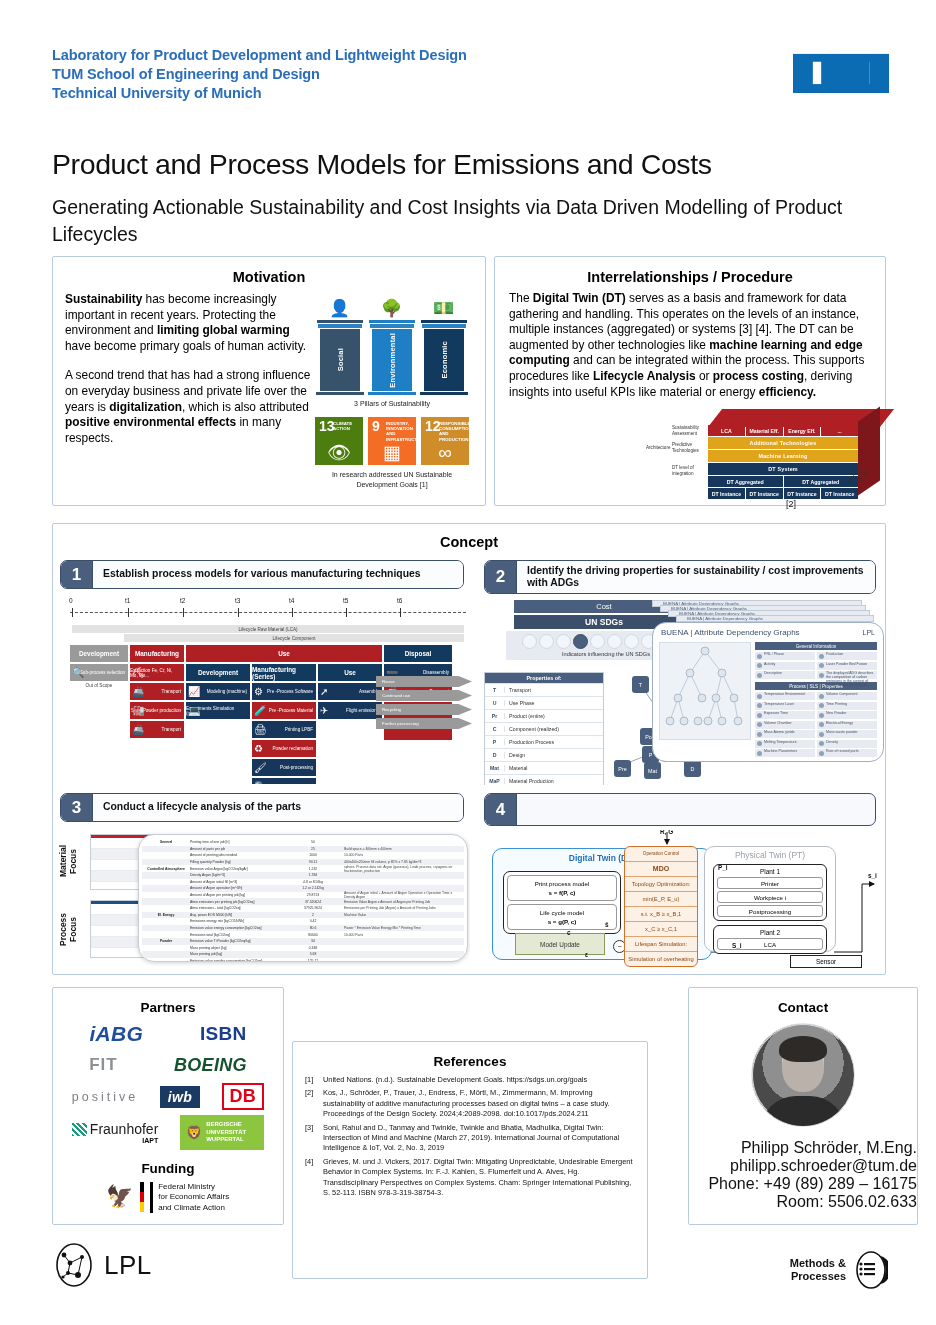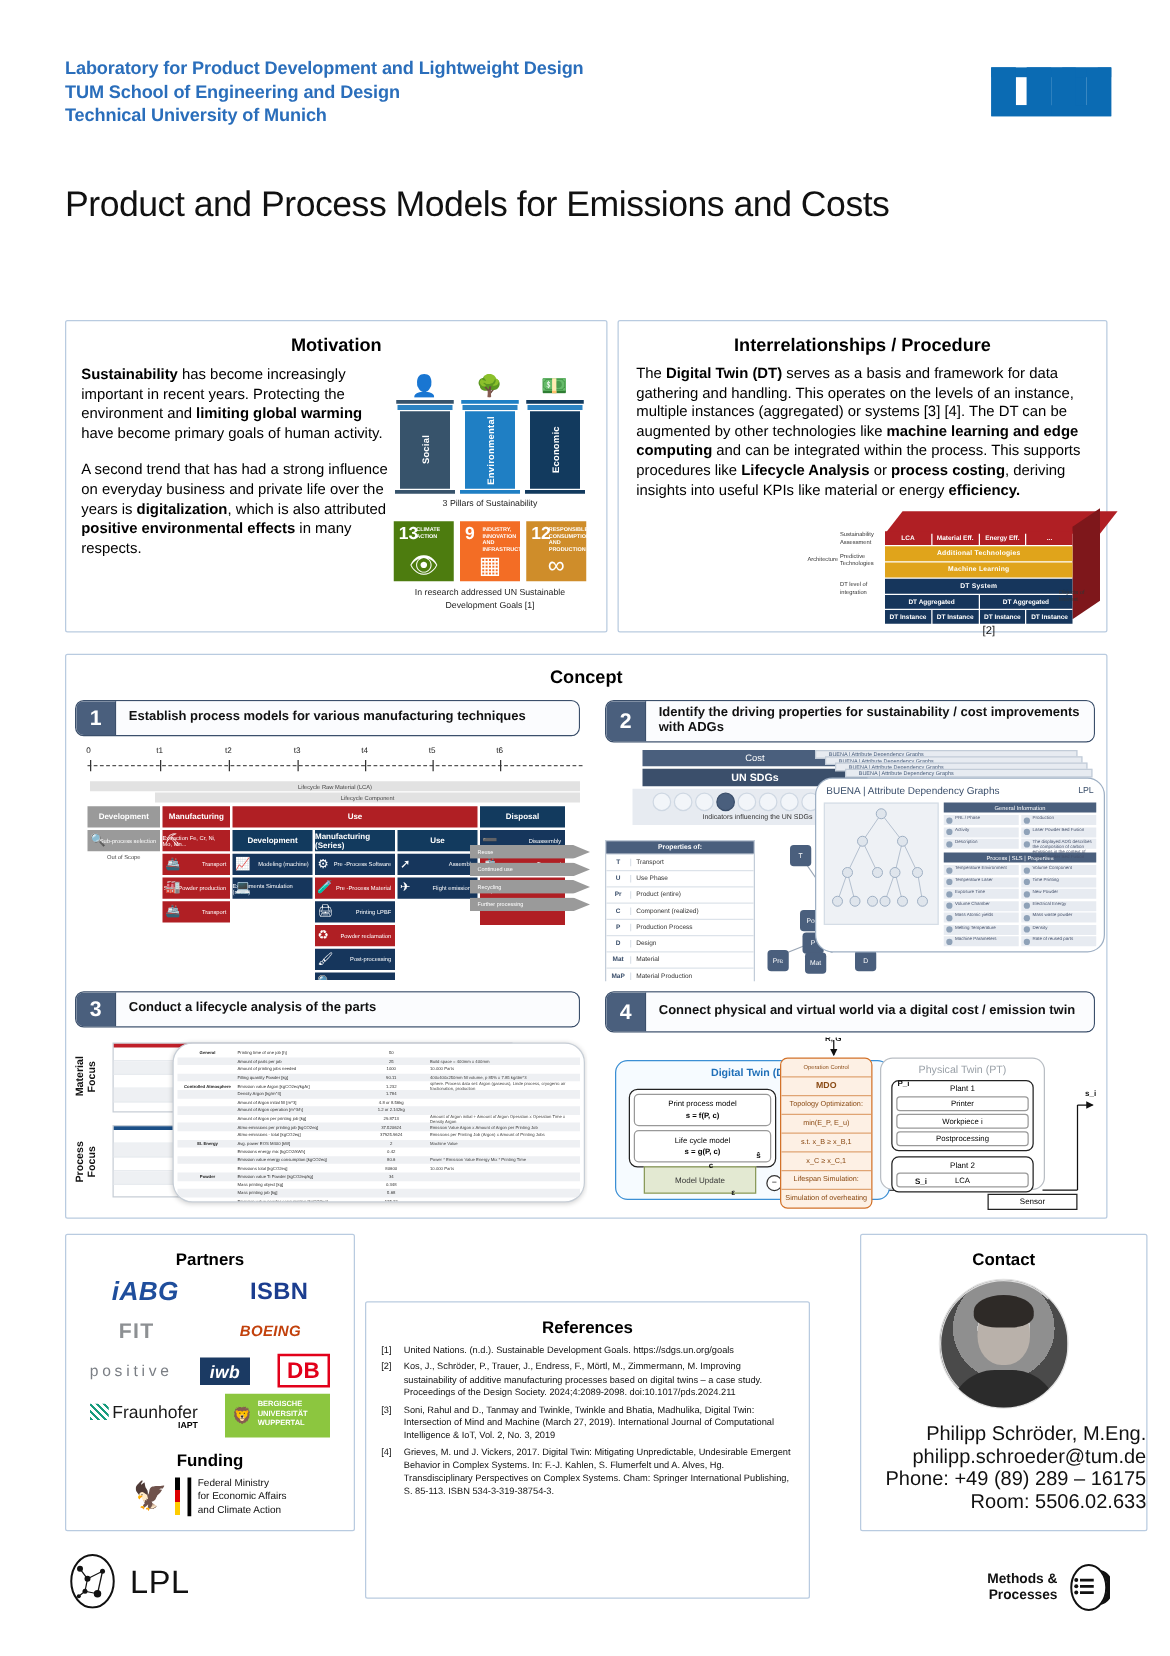--- a/index.html
+++ b/index.html
@@ -165,21 +165,21 @@
   .sumc { position:absolute; left:120px; bottom:6px; width:13px; height:13px; border:1px solid #333; border-radius:50%; background:#fff; font-size:7px; text-align:center; line-height:12px;}
 
   
   .sec-title { text-align:center; font-size:13.5px; font-weight:700; padding-top:12px;}
   .logo-grid { padding:6px 8px 0 8px;}
   .lrowf { display:flex; align-items:center; justify-content:space-around; margin-bottom:5px; min-height:26px;}
   .logo { font-weight:800; letter-spacing:.3px;}
   .iabg { color:#1f4e9c; font-size:21px; font-style:italic; font-weight:800;}
   .voith { color:#1b3d8f; font-size:19px; font-weight:800;}
   .fit { color:#8d9093; font-size:17px; font-weight:700; letter-spacing:1px;}
-  .boeing { color:#c2410c; font-size:12px; font-weight:800; font-style:italic;}
+  .boeing { color:#14532d; font-size:18px; font-weight:800; font-style:italic;}
   .nebumind { color:#7b7f85; font-size:12.5px; letter-spacing:3px; font-weight:400;}
   .iwb { background:#1b3a63; color:#fff; font-size:14px; font-style:italic; font-weight:800; padding:3px 8px;}
   .db { border:2px solid #e2001a; color:#e2001a; font-size:18px; font-weight:800; padding:1px 6px;}
   .fraun { color:#1a1a1a; font-size:14px; font-weight:500;}
   .fraun .mark { display:inline-block; width:15px; height:13px; background: repeating-linear-gradient(45deg,#179c7d 0 2px,#fff 2px 4px); vertical-align:-2px; margin-right:3px;}
   .iapt { font-size:7px; font-weight:700; text-align:right;}
   .wup { background:#8cc63f; color:#fff; font-size:6px; padding:6px 6px; line-height:7.5px; font-weight:700; display:flex; gap:4px; align-items:center;}
   .bmwk { display:flex; gap:6px; align-items:center; justify-content:center; padding-top:6px;}
   .bmwk .eagle { font-size:22px; line-height:22px; color:#111;}
   .bmwk .txt { font-size:8px; line-height:10.5px; color:#111; border-left:3px solid #000; padding-left:5px;}
@@ -217,20 +217,21 @@
     <div class="affil">Technical University of Munich</div>
   </div>
   <svg class="tum-logo" viewBox="0 0 200 96">
     <path d="M2 8 h40 v62 h18 V8 h40 v62 h18 V8 h40 v62 h18 V8 h22 v80 H2 Z" fill="#0b6bb3"></path>
     <rect x="2" y="8" width="196" height="16" fill="#0b6bb3"></rect>
     <path d="M2 8 h40 v62 h18 V8 h40 v80 H2 Z" fill="#0b6bb3"></path>
     <path d="M100 8 h40 v62 h18 V8 h40 v80 h-98 Z" fill="#0b6bb3"></path>
   </svg>
 
   <div class="title">Product and Process Models for Emissions and Costs</div>
+  <div class="subtitle">Generating Actionable Sustainability and Cost Insights via Data Driven Modelling of Product Lifecycles</div>
 
   <div class="panel" id="motivation">
     <div class="panel-title" style="padding-top:12px;">Motivation</div>
     <div class="mot-text">
       <p>
         <b>Sustainability</b><span> has become increasingly important in recent years. Protecting the environment and </span><b>limiting global warming</b><span> have become primary goals of human activity.</span>
       </p>
       <p>
         <span>A second trend that has had a strong influence on everyday business and private life over the years is </span><b>digitalization</b><span>, which is also attributed </span><b>positive environmental effects</b><span> in many respects.</span>
       </p>
@@ -339,21 +340,20 @@
   <div class="step" id="step2">
     <div class="step-num">2</div>
     <div class="step-lbl">Identify the driving properties for sustainability / cost improvements with ADGs</div>
   </div>
   <div class="step" id="step3">
     <div class="step-num">3</div>
     <div class="step-lbl">Conduct a lifecycle analysis of the parts</div>
   </div>
   <div class="step" id="step4">
     <div class="step-num">4</div>
-    <div class="step-lbl">Connect physical and virtual world via a digital cost / emission twin</div>
   </div>
 
   <div id="d1">
     <div class="tl-axis">
       <div class="tl-dash"></div>
       <div class="tl-tick" style="left:2px;"></div>
         <div class="tl-lab" style="left:2px;">0</div>
       <div class="tl-tick" style="left:58px;"></div>
         <div class="tl-lab" style="left:58px;">t1</div>
       <div class="tl-tick" style="left:113px;"></div>
@@ -937,21 +937,21 @@
       <div class="ref">
           <div class="n">[2]</div>
           <div>Kos, J., Schröder, P., Trauer, J., Endress, F., Mörtl, M., Zimmermann, M. Improving sustainability of additive manufacturing processes based on digital twins – a case study. Proceedings of the Design Society. 2024;4:2089-2098. doi:10.1017/pds.2024.211</div>
         </div>
       <div class="ref">
           <div class="n">[3]</div>
           <div>Soni, Rahul and D., Tanmay and Twinkle, Twinkle and Bhatia, Madhulika, Digital Twin: Intersection of Mind and Machine (March 27, 2019). International Journal of Computational Intelligence &amp; IoT, Vol. 2, No. 3, 2019</div>
         </div>
       <div class="ref">
           <div class="n">[4]</div>
-          <div>Grieves, M. und J. Vickers, 2017. Digital Twin: Mitigating Unpredictable, Undesirable Emergent Behavior in Complex Systems. In: F.-J. Kahlen, S. Flumerfelt und A. Alves, Hg. Transdisciplinary Perspectives on Complex Systems. Cham: Springer International Publishing, S. 85-113. ISBN 534-3-319-38754-3.</div>
+          <div>Grieves, M. und J. Vickers, 2017. Digital Twin: Mitigating Unpredictable, Undesirable Emergent Behavior in Complex Systems. In: F.-J. Kahlen, S. Flumerfelt und A. Alves, Hg. Transdisciplinary Perspectives on Complex Systems. Cham: Springer International Publishing, S. 52-113. ISBN 978-3-319-38754-3.</div>
         </div>
     </div>
   </div>
 
   <div class="panel" id="contact">
     <div class="sec-title">Contact</div>
     <div class="avatar">
       <div class="ring"></div>
       <div class="body"></div>
       <div class="head"></div>

